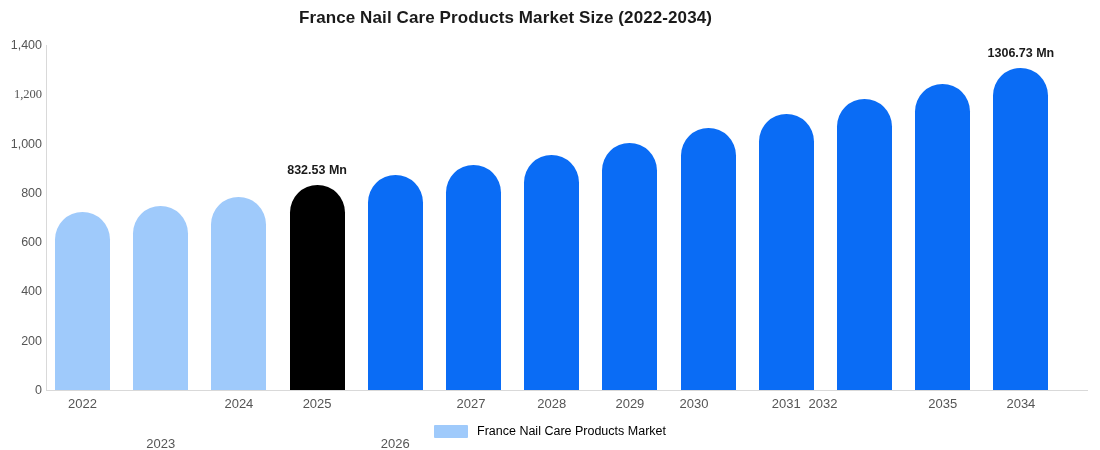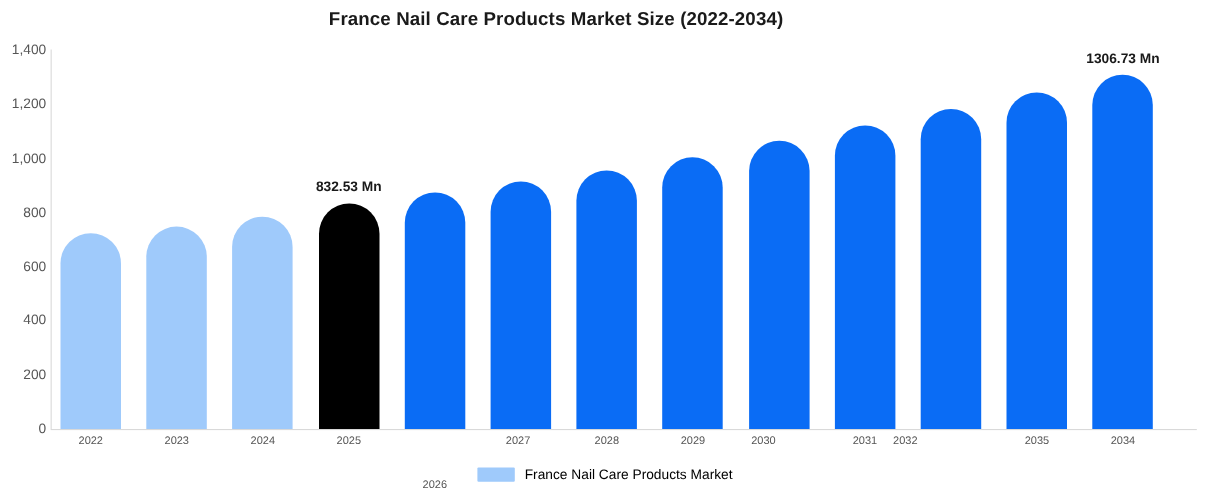--- a/index.html
+++ b/index.html
@@ -90,21 +90,21 @@
     color: #1a1a1a;
     text-align: center;
     white-space: nowrap;
     transform: translateX(-50%);
   }
 
   
   .x-tick {
     position: absolute;
     top: 396px;
-    font-size: 10px;
+    font-size: 13px;
     color: #555555;
     text-align: center;
     width: 70px;
     transform: translateX(-50%);
     white-space: nowrap;
   }
 
   
   .legend {
     position: absolute;
@@ -137,29 +137,29 @@
   <div class="axis-line-y"></div>
   <div class="axis-line-x"></div>
 
   <div class="y-axis-labels" id="y-axis-labels">
       <div class="y-tick" style="top: 390px;">0</div>
       <div class="y-tick" style="top: 340.714px;">200</div>
       <div class="y-tick" style="top: 291.429px;">400</div>
       <div class="y-tick" style="top: 242.143px;">600</div>
       <div class="y-tick" style="top: 192.857px;">800</div>
       <div class="y-tick" style="top: 143.571px;">1,000</div>
-      <div class="y-tick" style="top: 94.2857px;">1,200</div>
+      <div class="y-tick" style="top: 94.2857px; font-family: Liberation Serif, serif;">1,200</div>
       <div class="y-tick" style="top: 45px;">1,400</div>
     </div>
 
   <div class="bars-layer" id="bars-layer">
       <div class="bar" style="left: 55px; width: 55px; top: 212.079px; height: 177.921px; background: rgb(159, 202, 251);"></div>
       <div class="x-tick" style="left: 82.5px;">2022</div>
       <div class="bar" style="left: 133.2px; width: 55px; top: 205.918px; height: 184.082px; background: rgb(159, 202, 251);"></div>
-      <div class="x-tick" style="left: 160.7px;">2023</div>
+      <div class="x-tick" style="left: 160.7px; margin-top: 40px;">2023</div>
       <div class="bar" style="left: 211.4px; width: 55px; top: 196.554px; height: 193.446px; background: rgb(159, 202, 251);"></div>
       <div class="x-tick" style="left: 238.9px;">2024</div>
       <div class="bar" style="left: 289.6px; width: 55px; top: 184.841px; height: 205.159px; background: rgb(0, 0, 0);"></div>
       <div class="x-tick" style="left: 317.1px;">2025</div>
       <div class="bar-label" style="left: 317.1px; top: 162.841px;">832.53 Mn</div>
       <div class="bar" style="left: 367.8px; width: 55px; top: 175.114px; height: 214.886px; background: rgb(10, 108, 245);"></div>
       <div class="x-tick" style="left: 395.3px; margin-top: 40px;">2026</div>
       <div class="bar" style="left: 446px; width: 55px; top: 165.011px; height: 224.989px; background: rgb(10, 108, 245);"></div>
       <div class="x-tick" style="left: 471px;">2027</div>
       <div class="bar" style="left: 524.2px; width: 55px; top: 154.661px; height: 235.339px; background: rgb(10, 108, 245);"></div>

